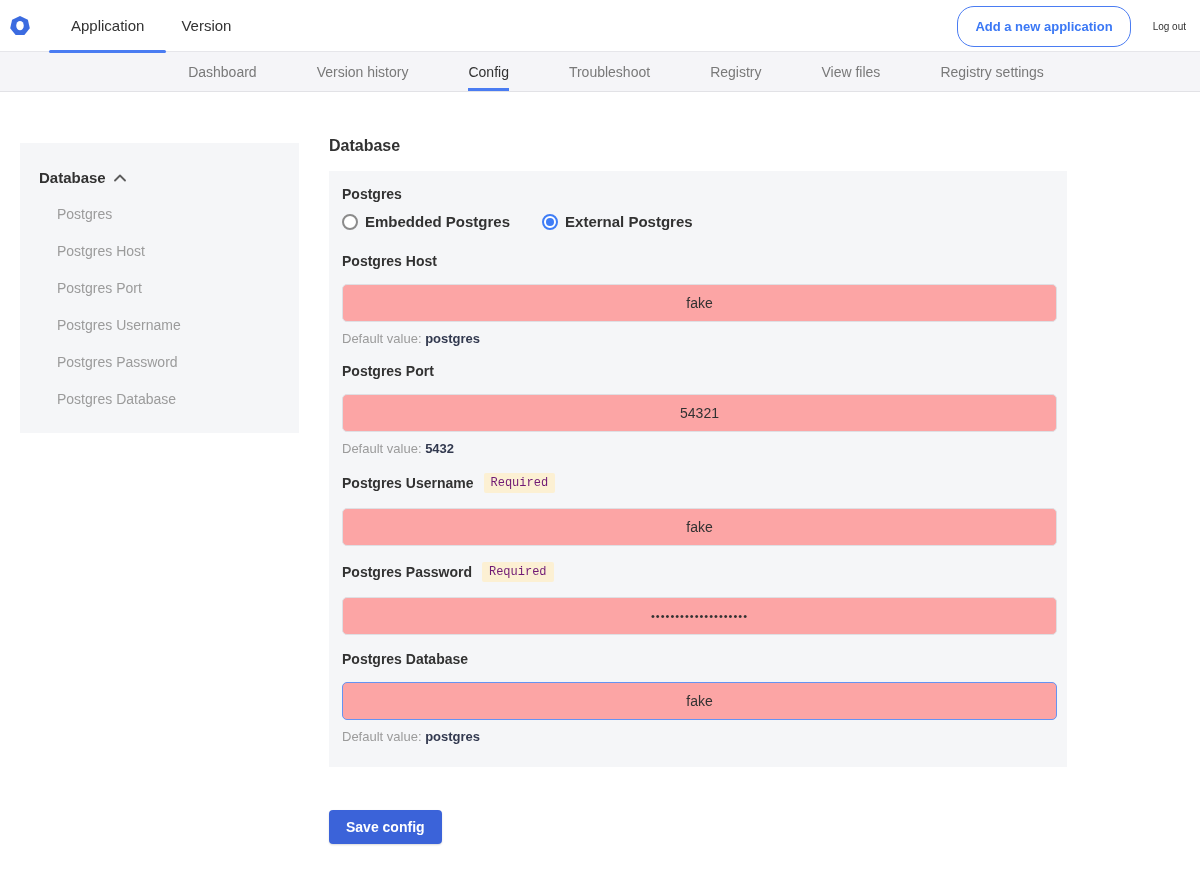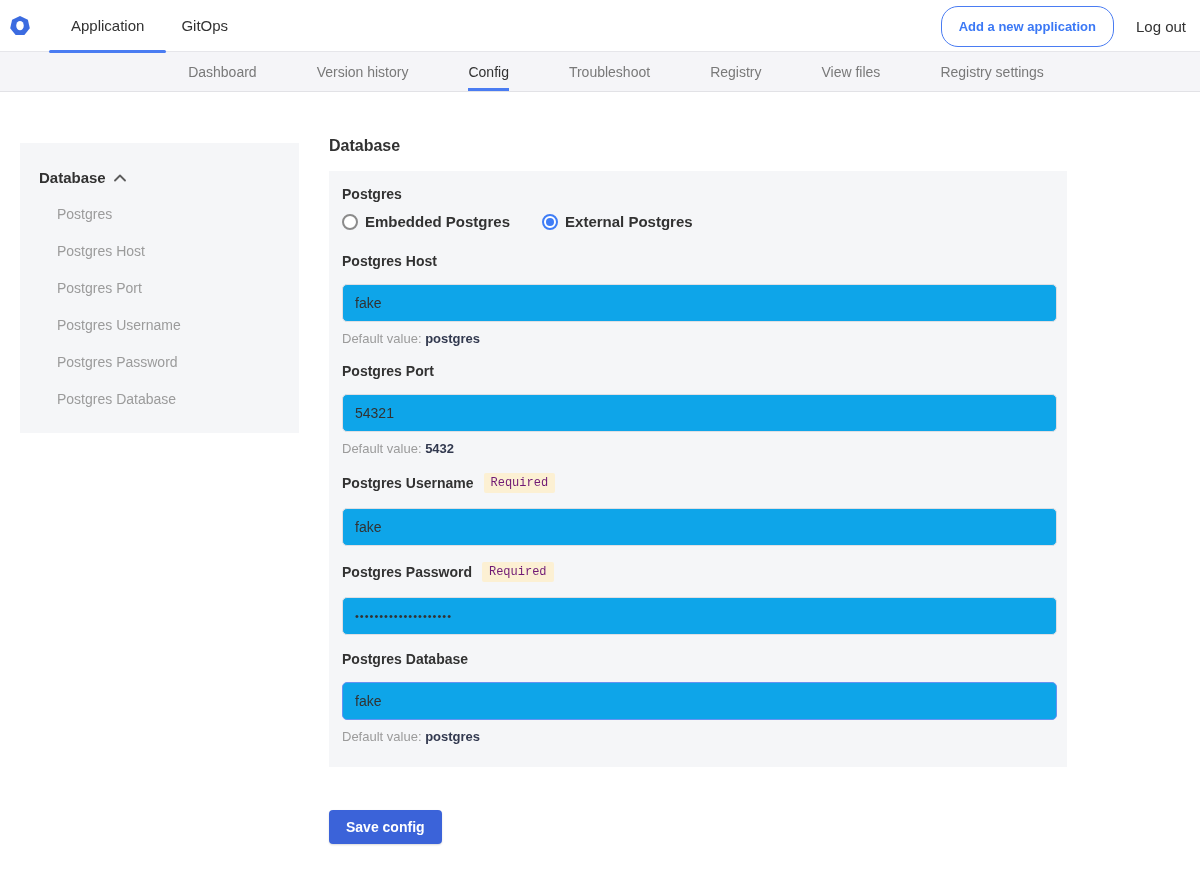--- a/index.html
+++ b/index.html
@@ -7,21 +7,21 @@
 
   
   .topnav { height:52px; background:#ffffff; border-bottom:1px solid #e6e6ea; display:flex; align-items:center; position:relative; }
   .logo-wrap { width:22px; height:22px; margin-left:9px; display:flex; align-items:center; justify-content:center; }
   .app-tabs { display:flex; height:100%; margin-left:38px; }
   .app-tab { position:relative; display:flex; align-items:center; padding:0 2px; margin-right:33px; font-size:15px; color:#323232; cursor:pointer; }
   .app-tab .underline { display:none; }
   .app-tab.active .underline { display:block; position:absolute; left:-20px; right:-20px; bottom:-2px; height:3px; background:#4a7cf2; border-radius:2px; }
   .topnav-right { position:absolute; right:14px; top:0; height:52px; display:flex; align-items:center; gap:22px; }
   .pill-btn { border:1px solid #4a7cf2; color:#3b78f5; background:#ffffff; border-radius:17px; padding:12px 17px; font-size:13px; font-weight:bold; cursor:pointer; font-family:"Liberation Sans", sans-serif; }
-  .logout { font-size:15px; color:#323232; cursor:pointer; }
+  .logout { font-size:10px; color:#323232; cursor:pointer; }
 
   
   .subnav { height:40px; background:#f5f5f8; border-bottom:1px solid #e2e2e6; display:flex; justify-content:center;padding-left:32px; }
   .subnav-inner { display:flex; gap:60px; }
   .subnav-tab { display:flex; align-items:center; font-size:14px; color:#797979; cursor:pointer; border-bottom:3px solid transparent; padding-top:3px; }
   .subnav-tab.active { color:#323232; border-bottom-color:#4a7cf2; }
 
   
   .content { position:relative; width:1200px; height:781px; }
   .sidebar { position:absolute; left:20px; top:51px; width:279px; background:#f5f6f8; padding:26px 14px 24px 14px; }
@@ -40,21 +40,21 @@
   .radio-opt { display:flex; align-items:center; gap:7px; cursor:pointer; }
   .radio-circle { width:16px; height:16px; border-radius:50%; border:2px solid #8b8b8b; background:#ffffff; position:relative; flex:0 0 16px; }
   .radio-opt.checked .radio-circle { border-color:#3f7df6; }
   .radio-opt.checked .radio-circle::after { content:""; position:absolute; left:2px; top:2px; width:8px; height:8px; border-radius:50%; background:#3f7df6; }
   .radio-label { font-size:15px; font-weight:bold; color:#323232; }
 
   .field { margin-bottom:17px; }
   .field-label-row { display:flex; align-items:center; gap:10px; margin-bottom:15px; }
   .field-label { font-size:14px; font-weight:bold; color:#323232; }
   .required-badge { font-size:12px; color:#701a75; background:#fcf0d3; padding:3px 7px; border-radius:2px;font-family:Liberation Mono, monospace; }
-  .text-input { width:715px; height:38px; background:#0ea5e9; border:1px solid #dfdfe3; border-radius:5px; padding:0 12px; font-size:14px; color:#323232; font-family:"Liberation Sans", sans-serif; outline:none; }
+  .text-input { width:715px; height:38px; background:#fca5a5; border:1px solid #dfdfe3; border-radius:5px; padding:0 12px; font-size:14px; color:#323232; font-family:"Liberation Sans", sans-serif; outline:none;text-align:center; }
   .text-input.focused { border-color:#6593f2; }
   .text-input.password { font-size:11px; letter-spacing:1px; }
   .helper { margin-top:9px; font-size:13px; color:#9b9b9b; }
   .helper b { color:#32394f; font-weight:bold; }
   .field.no-helper { margin-bottom:16px; }
 
   .save-btn { margin-top:43px; background:#3b63d9; color:#ffffff; font-size:14px; font-weight:bold; border:none; border-radius:4px; padding:9px 17px; cursor:pointer; font-family:"Liberation Sans", sans-serif; box-shadow:0 1px 2px rgba(0,0,0,0.15); }
 </style>
 </head>
 <body>
@@ -65,21 +65,21 @@
       <polygon points="12,1 20.6,5.1 22.7,14.5 16.8,21.9 7.2,21.9 1.3,14.5 3.4,5.1" fill="#3b6be0"></polygon>
       <ellipse cx="12" cy="11.6" rx="4.1" ry="5.1" fill="#ffffff"></ellipse>
     </svg>
   </div>
   <div class="app-tabs">
     <div class="app-tab active">
       <span>Application</span>
       <span class="underline"></span>
     </div>
     <div class="app-tab">
-      <span>GitOps</span>
+      <span>Version</span>
 
     </div>
   </div>
   <div class="topnav-right">
     <button class="pill-btn">Add a new application</button>
     <span class="logout">Log out</span>
   </div>
 </div>
 
 <div class="subnav">

